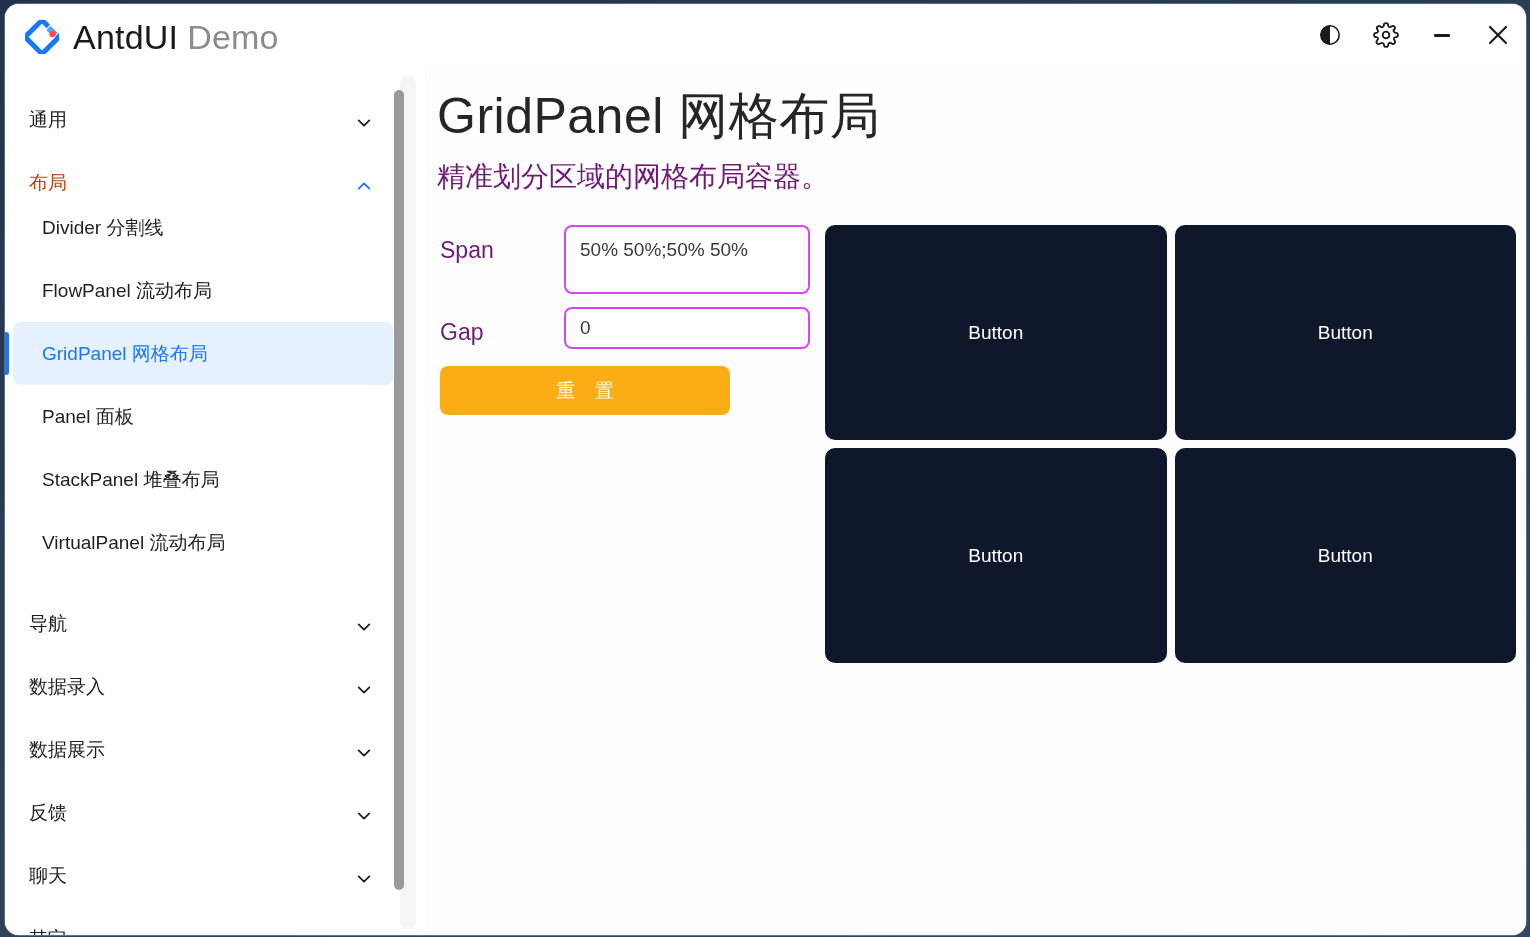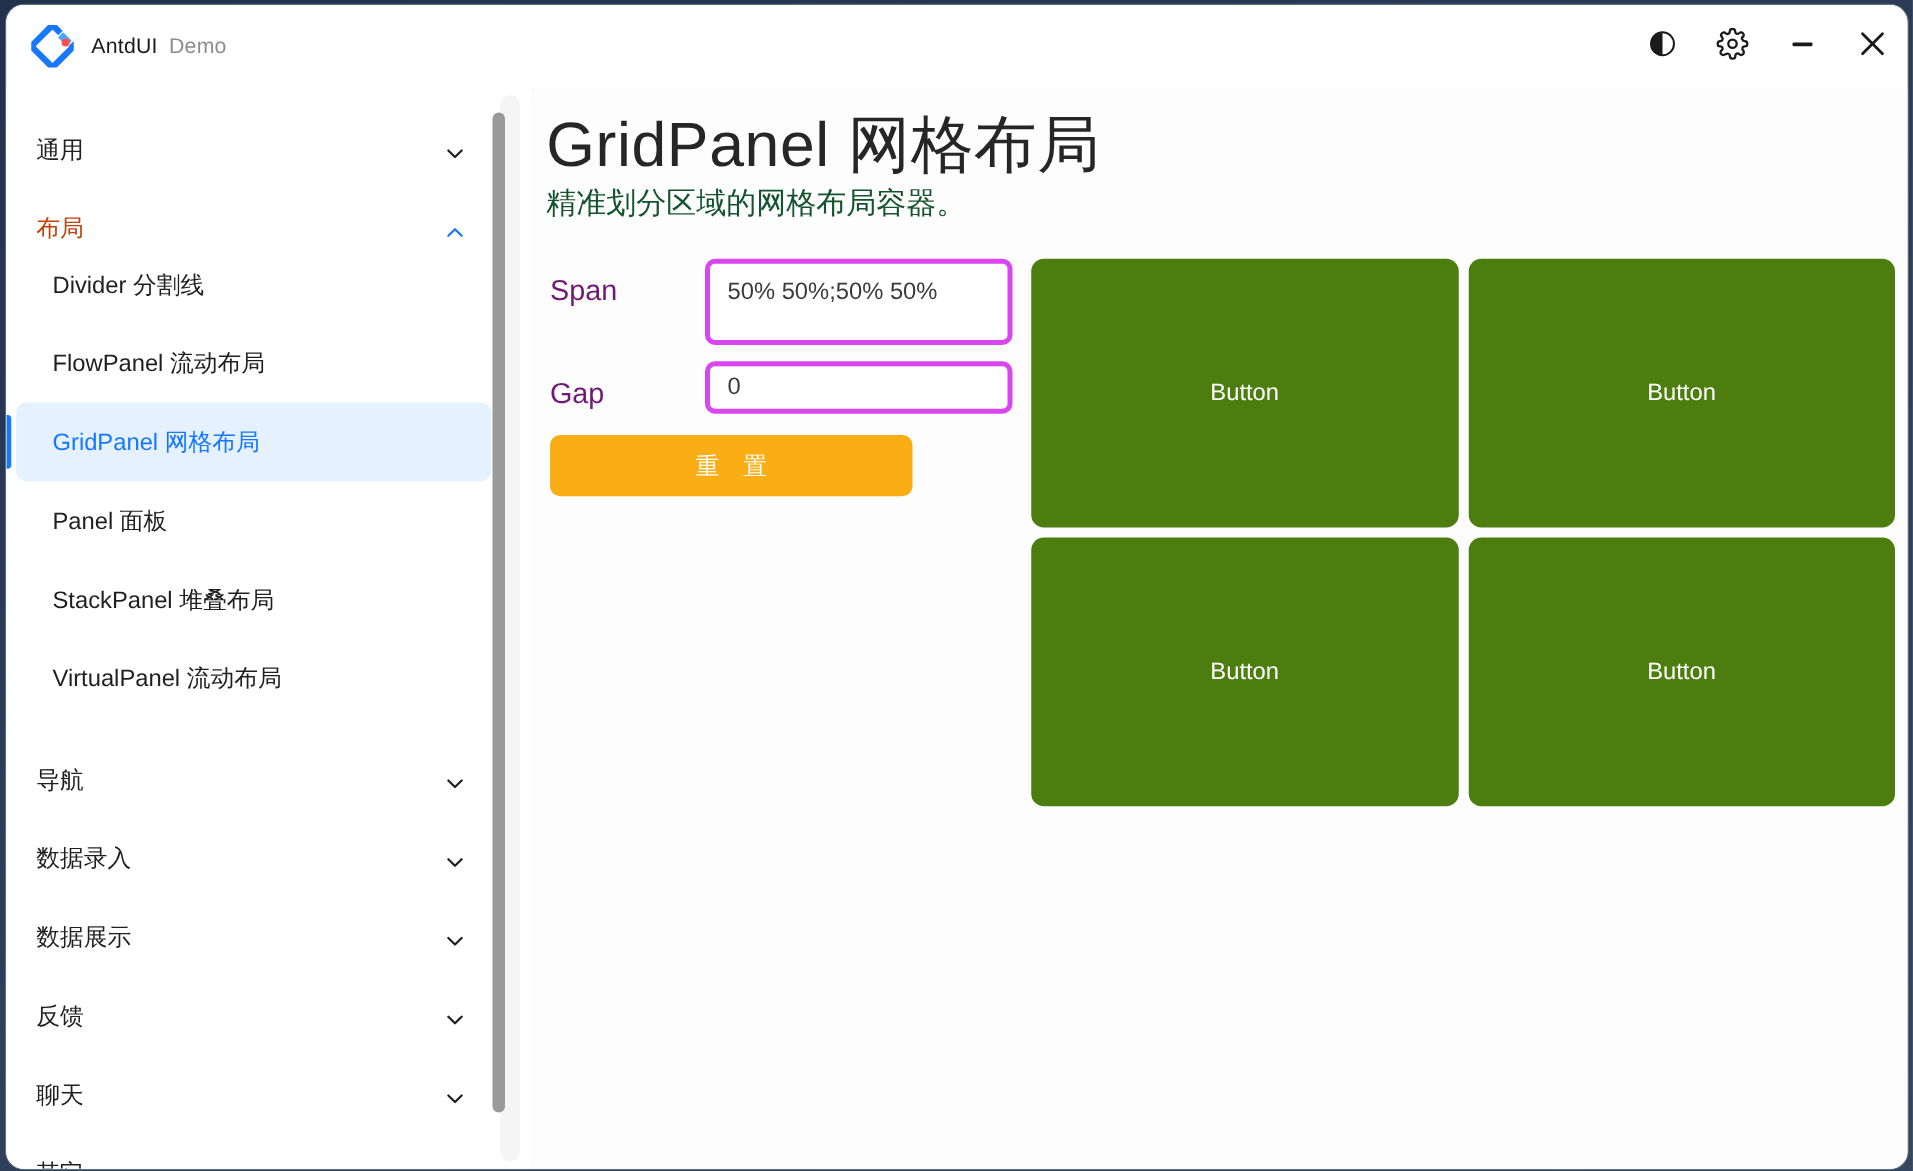--- a/index.html
+++ b/index.html
@@ -41,21 +41,21 @@
   }
 
   .tb-logo {
     margin-left: 20px;
     width: 34px; height: 34px;
     position: relative;
     flex: none;
   }
   .tb-title {
     margin-left: 14px;
-    font-size: 17px;
+    font-size: 34px;
     color: #1a1a1a;
     letter-spacing: 0.2px;
     white-space: nowrap;
   }
   .tb-title .sub {
     color: #8c8c8c;
     margin-left: 9px;
   }
 
   .tb-spacer { flex: 1 1 auto; }
@@ -180,22 +180,23 @@
 
   #page-title {
     font-size: 50px;
     font-weight: 400;
     color: #262626;
     letter-spacing: 0.5px;
     line-height: 1.2;
     white-space: nowrap;
   }
   #page-subtitle {
-    font-size: 24px;
-    color: #14532d;
+    margin-top: 12px;
+    font-size: 28px;
+    color: #701a75;
     white-space: nowrap;
   }
 
   #demo-area {
     position: relative;
     margin-top: 29px;
     display: flex;
     align-items: flex-start;
   }
 
@@ -216,21 +217,21 @@
     font-size: 23px;
     color: #701a75;
     padding-top: 12px;
     white-space: nowrap;
   }
   .form-field {
     flex: 1 1 auto;
   }
   .ant-input {
     width: 246px;
-    border: 4px solid #d946ef;
+    border: 2px solid #d946ef;
     border-radius: 8px;
     background: #ffffff;
     font-family: "Liberation Sans", "DejaVu Sans", sans-serif;
     font-size: 19px;
     color: #3a3a3a;
     padding: 10px 14px;
     outline: none;
     resize: none;
     display: block;
   }
@@ -258,21 +259,21 @@
     margin-left: 18px;
     width: 691px;
     height: 438px;
     display: grid;
     grid-template-columns: 1fr 1fr;
     grid-template-rows: 1fr 1fr;
     gap: 8px;
     flex: none;
   }
   .grid-cell-button {
-    background: #4d7c0f;
+    background: #0f172a;
     border: none;
     border-radius: 10px;
     color: #ffffff;
     font-size: 19px;
     font-family: "Liberation Sans", "DejaVu Sans", sans-serif;
     cursor: pointer;
     display: flex;
     align-items: center;
     justify-content: center;
   }

